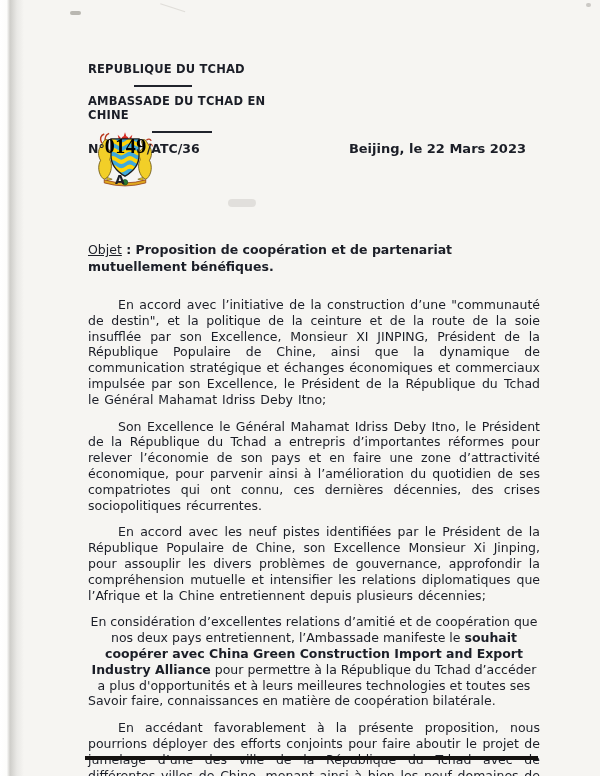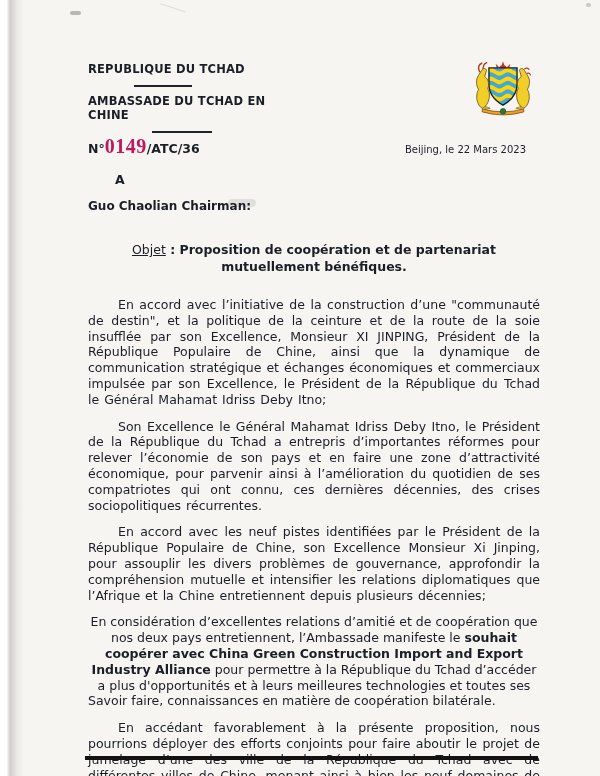--- a/index.html
+++ b/index.html
@@ -15,41 +15,41 @@
   }
 
   
   .artifact { position:absolute; pointer-events:none; }
   .artifact.speck-top    { left:70px;  top:11px;  width:11px; height:4px;  background:#98958e; opacity:.65; border-radius:2px; }
   .artifact.crease       { left:158px; top:7px;   width:26px; height:12px; border-top:1px solid #d9d7d2; transform:rotate(18deg); opacity:.8; }
   .artifact.smudge-right { left:228px; top:199px; width:28px; height:8px;  background:#c7c5c0; opacity:.45; border-radius:4px; }
   .artifact.speck-corner { left:586px; top:3px;   width:5px;  height:4px;  background:#b9b7b2; opacity:.7; border-radius:2px; }
 
   
-  .hdr { position:absolute; left:88px; top:62px; width:452px; display:flex; justify-content:space-between; }
+  .hdr { position:absolute; left:88px; top:62px; width:452px; display:flex; justify-content:space-between;flex-direction:column; }
   .hdr-left  { width:202px; font-weight:bold; font-size:11.5px; letter-spacing:.2px; }
   .hdr-right { width:156px; font-weight:bold; font-size:11.5px; letter-spacing:.2px; padding-top:4px; }
   .hdr .rule { height:2px; background:#20232c; }
   .hdr-left .rule1 { width:58px; margin:9px 0 7px 46px; }
   .hdr-left .rule2 { width:60px; margin:9px 0 0 64px; }
   .hdr-right .rule { width:52px; margin:9px auto 0 auto; }
   .hdr-right div:first-child { text-align:left; }
   .coat { width:74px; height:58px; margin-top:-2px; }
 
   
   .ref-row { position:absolute; left:88px; top:135px; width:452px; display:flex; justify-content:space-between; align-items:baseline; }
   .ref { font-weight:bold; font-size:12.5px; }
   .ref .num { font-family:"Liberation Serif","DejaVu Serif",serif; font-weight:bold; font-size:20px; letter-spacing:.5px; }
-  .dateline { font-weight:normal; font-size:10px; padding-right:14px; }
+  .dateline { font-weight:bold; font-size:13px; padding-right:14px; }
 
   .salutation { position:absolute; left:115px; top:172px; font-weight:bold; font-size:12.5px; }
 
   .recipient { position:absolute; left:88px; top:199px; width:452px; font-weight:bold; font-size:12px; line-height:15px; }
 
-  .subject { position:absolute; left:88px; top:241px; width:452px; font-size:12.5px; line-height:17px; font-weight:bold;text-align:center; }
+  .subject { position:absolute; left:88px; top:241px; width:452px; font-size:12.5px; line-height:17px; font-weight:bold; }
   .subject .lbl { font-weight:normal; text-decoration:underline; }
 
   
   .body { position:absolute; left:88px; top:297px; width:452px; font-size:12.5px; line-height:15.8px; }
   .body p { margin-bottom:11px; text-align:justify; text-indent:30px; -moz-text-align-last:left; text-align-last:left; word-spacing:1px; }
   .body p.no-indent { text-indent:0; text-align:center; word-spacing:normal; }
   .body p:last-child { margin-bottom:0; }
   .body b { font-weight:bold; }
 
   
@@ -117,28 +117,27 @@
 
         <path d="M26 80 Q60 90 94 80 l0 5 Q60 95 26 85 Z" fill="#e0a81e" stroke="#8a3318" stroke-width="1.2"></path>
         <circle cx="60" cy="84" r="4.5" fill="#2a7a30" stroke="#14401a" stroke-width="1"></circle>
       </svg>
     </div>
 
   </div>
 
   <div class="ref-row">
     <div class="ref">
-      <span>N°</span><span class="num" style="color:#be185d">0149</span><span>/ATC/36</span>
+      <span>N°</span><span class="num" style="color:#000000">0149</span><span>/ATC/36</span>
     </div>
     <div class="dateline">Beijing, le 22 Mars 2023</div>
   </div>
 
   <div class="salutation">A</div>
   <div class="recipient">
-    <div>Guo Chaolian Chairman:</div>
   </div>
 
   <div class="subject">
     <span class="lbl">Objet</span><span> : </span><span>Proposition de coopération et de partenariat mutuellement bénéfiques.</span>
   </div>
 
   <div class="body">
     <p>En accord avec l’initiative de la construction d’une "communauté de destin", et la politique de la ceinture et de la route de la soie insufflée par son Excellence, Monsieur XI JINPING, Président de la République Populaire de Chine, ainsi que la dynamique de communication stratégique et échanges économiques et commerciaux impulsée par son Excellence, le Président de la République du Tchad le Général Mahamat Idriss Deby Itno;</p>
     <p>Son Excellence le Général Mahamat Idriss Deby Itno, le Président de la République du Tchad a entrepris d’importantes réformes pour relever l’économie de son pays et en faire une zone d’attractivité économique, pour parvenir ainsi à l’amélioration du quotidien de ses compatriotes qui ont connu, ces dernières décennies, des crises sociopolitiques récurrentes.</p>
     <p>En accord avec les neuf pistes identifiées par le Président de la République Populaire de Chine, son Excellence Monsieur Xi Jinping, pour assouplir les divers problèmes de gouvernance, approfondir la compréhension mutuelle et intensifier les relations diplomatiques que l’Afrique et la Chine entretiennent depuis plusieurs décennies;</p>

